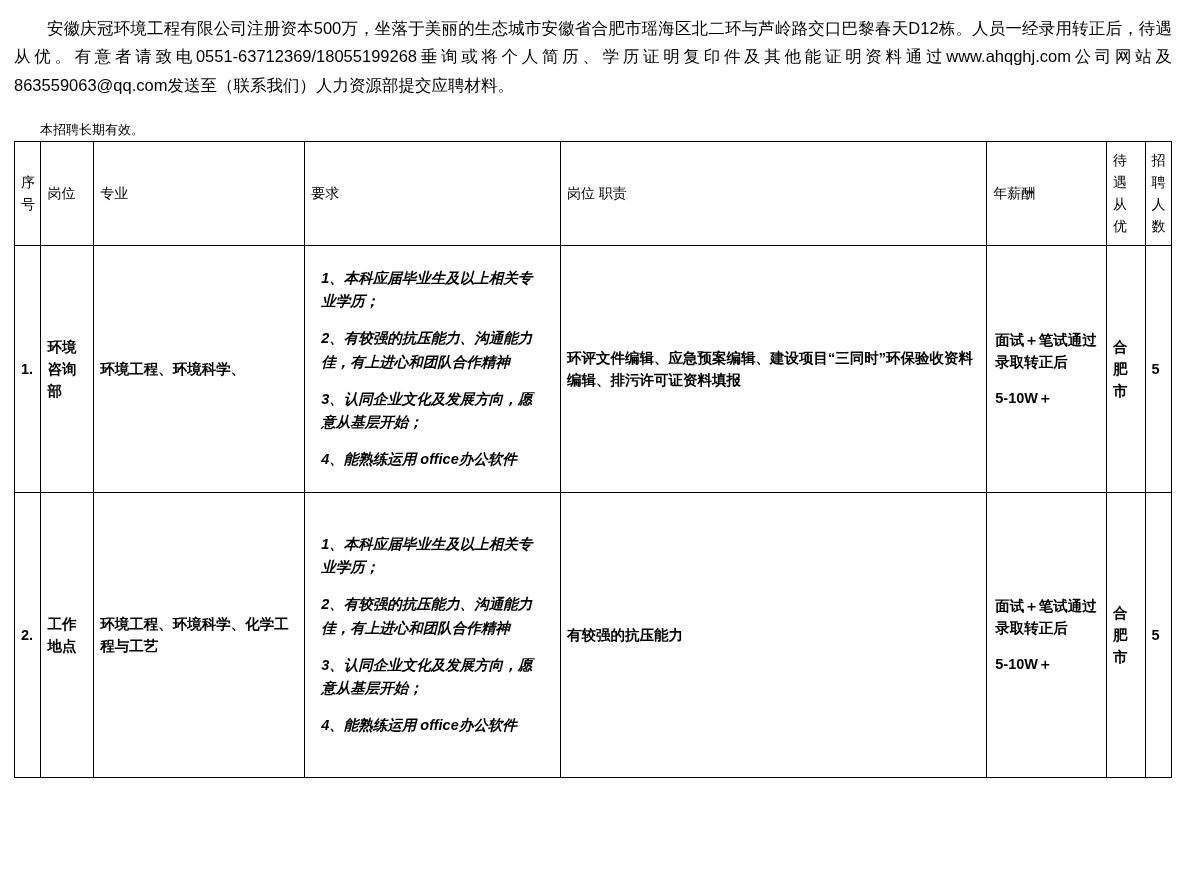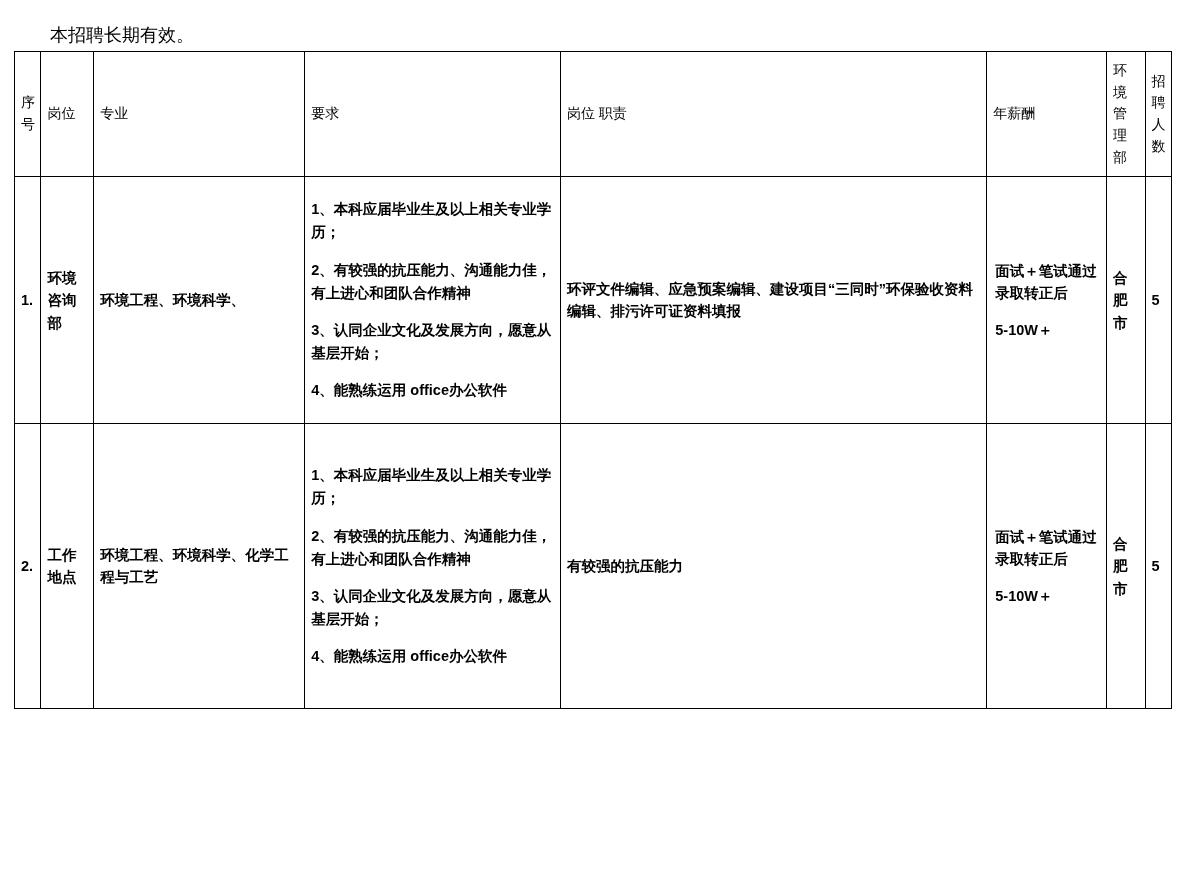--- a/index.html
+++ b/index.html
@@ -30,21 +30,21 @@
   }
   .para {
     font-size: 16.5px;
     line-height: 1.72;
     margin: 14px 0 0 0;
     text-align: justify;
     font-family: "Liberation Sans", "DejaVu Sans", sans-serif;
     text-indent: 2em;
   }
   .para2 {
-    font-size: 18px;
+    font-size: 13px;
     line-height: 1.72;
     margin: 20px 0 0 0;
     font-family: "Liberation Sans", "DejaVu Sans", sans-serif;
     text-indent: 2em;
     font-weight: 500;
   }
   .section-title {
     font-size: 15px;
     font-weight: bold;
     margin: 22px 0 10px 0;
@@ -73,39 +73,40 @@
     padding-bottom: 8px;
   }
   .col-idx   { width: 26px; }
   .col-post  { width: 52px; }
   .col-major { width: 208px; }
   .col-req   { width: 252px; }
   .col-duty  { width: 420px; }
   .col-pay   { width: 118px; }
   .col-loc   { width: 38px; }
   .col-num   { width: 26px; }
-  .req-list { margin: 0; padding: 0; }
+  .req-list { margin: 10px; padding: 0; font-style: italic; }
   .req-list li {
     list-style: none;
     margin: 0 0 14px 0;
     line-height: 1.6;
   }
   .req-list li:last-child { margin-bottom: 0; }
   .pay-line { margin: 0 0 14px 2px; }
   .pay-line:last-child { margin-bottom: 0; }
   .cell-center-v { vertical-align: middle; }
   .row1 td { height: 234px; }
   .row2 td { height: 272px; }
 </style>
 </head>
 <body>
 
 <div class="page">
 
 
+  <p class="para">安徽庆冠环境工程有限公司注册资本500万，坐落于美丽的生态城市安徽省合肥市瑶海区北二环与芦岭路交口巴黎春天D12栋。人员一经录用转正后，待遇从优。有意者请致电0551-63712369/18055199268垂询或将个人简历、学历证明复印件及其他能证明资料通过www.ahqghj.com公司网站及863559063@qq.com发送至（联系我们）人力资源部提交应聘材料。</p>
 
   <p class="para2">本招聘长期有效。</p>
 
 
   <table class="jobs">
     <colgroup>
       <col class="col-idx">
         <col class="col-post">
         <col class="col-major">
         <col class="col-req">
@@ -115,21 +116,21 @@
         <col class="col-num">
     </colgroup>
     <thead>
       <tr>
         <td>序号</td>
         <td>岗位</td>
         <td>专业</td>
         <td>要求</td>
         <td>岗位 职责</td>
         <td>年薪酬</td>
-        <td>环境管理部</td>
+        <td>待遇从优</td>
         <td>招聘人数</td>
       </tr>
     </thead>
     <tbody>
       <tr class="row1">
         <td class="cell-center-v">1.</td>
         <td class="cell-center-v">环境咨询部</td>
         <td class="cell-center-v">环境工程、环境科学、</td>
         <td class="cell-center-v">
           <ul class="req-list">

